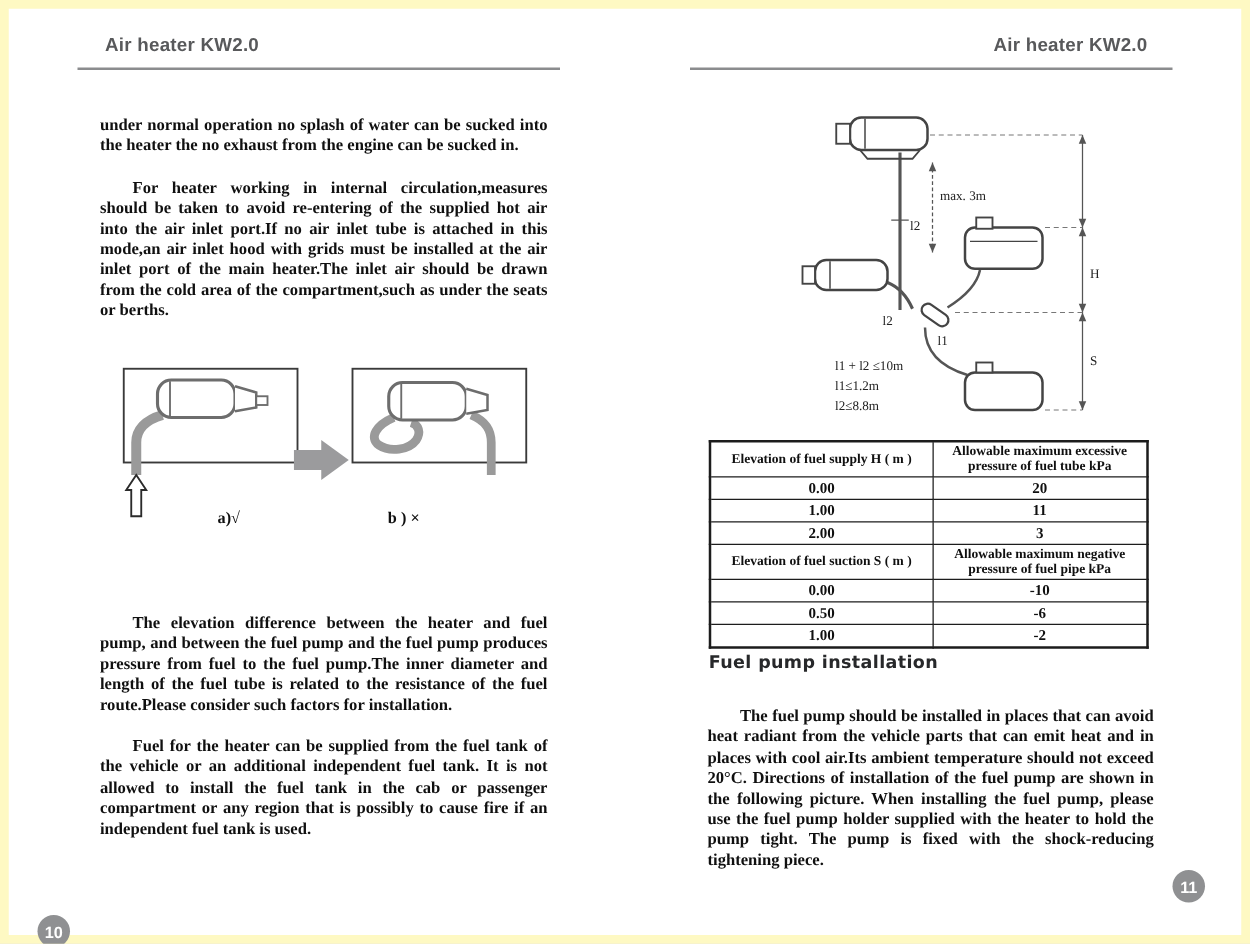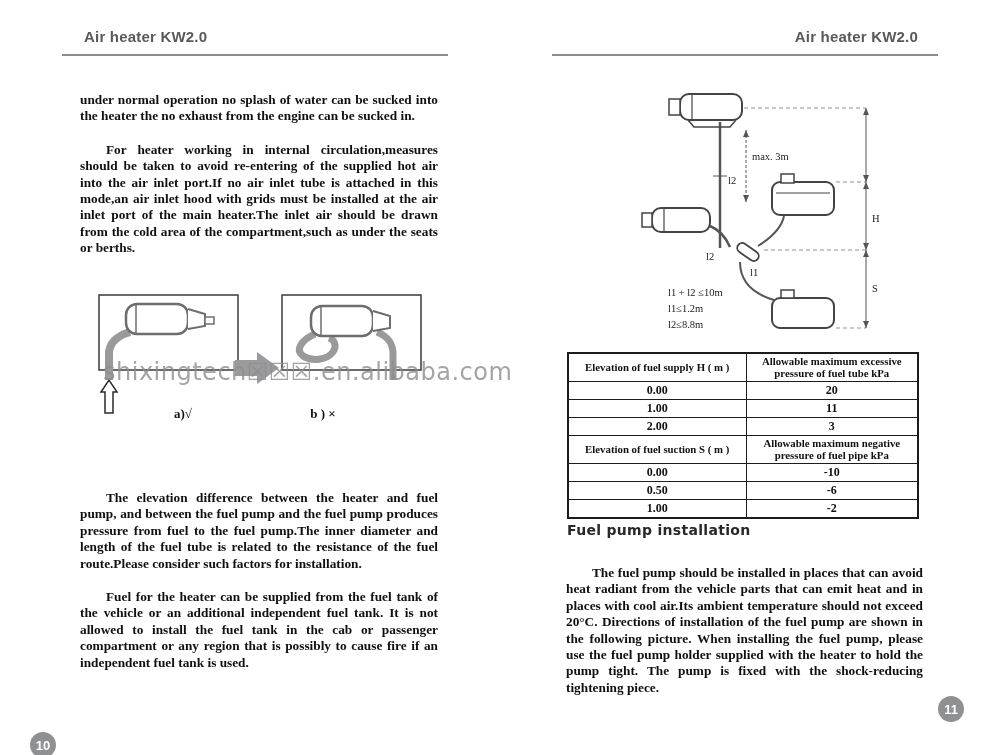--- a/index.html
+++ b/index.html
@@ -1,19 +1,19 @@
 <!DOCTYPE html>
 <html><head>
 <meta charset="utf-8">
 <style>
   * { margin:0; padding:0; box-sizing:border-box; }
   html,body { width:1000px; height:755px; }
   body { font-family:"Liberation Serif", serif; background:#d6d6d6; }
 
-  .stage { position:relative; width:1000px; height:755px; background:#ffffff; overflow:hidden; }
+  .stage { position:relative; width:1000px; height:755px; background:#fef9c3; overflow:hidden; }
   .sheet { position:absolute; left:7px; top:7px; width:986px; height:741px; background:#ffffff; }
 
   .pg-header { position:absolute; top:28px; font-family:"Liberation Sans", sans-serif;
                font-weight:bold; font-size:15px; color:#58595b; letter-spacing:.2px; }
   .pg-header.left { left:84px; }
   .pg-header.right { left:552px; width:366px; text-align:right; }
   .head-rule { position:absolute; top:54px; height:2px; background:#8b8c8e; }
   .head-rule.left { left:62px; width:386px; }
   .head-rule.right { left:552px; width:386px; }
 
@@ -85,21 +85,20 @@
     <path d="M36 42 C 22 48 16 58 24 64 C 33 70 48 68 54 60 C 58 54 56 48 50 46" fill="none" stroke="#9a9a9a" stroke-width="7"></path>
     <path d="M98 40 C 110 45 114 52 114 62 L114 88" fill="none" stroke="#9a9a9a" stroke-width="7"></path>
     <rect x="32" y="14" width="62" height="30" rx="11" fill="#ffffff" stroke="#6d6d6d" stroke-width="2.5"></rect>
     <path d="M94 19 L111 24 L111 36 L94 39" fill="#ffffff" stroke="#6d6d6d" stroke-width="2"></path>
     <line x1="42" y1="15" x2="42" y2="43" stroke="#6d6d6d" stroke-width="1.5"></line>
   </svg>
 
   <div class="fig-label" style="left:153px; top:406px;">a)√</div>
   <div class="fig-label" style="left:293px; top:406px;">b ) ×</div>
 
-  <div class="watermark">shixingtech☒☒☒.en.alibaba.com</div>
 
 
   <div class="textblock" style="left:80px; top:487px; width:358px;">
     <p class="para indent" style="margin-top:3px;">The elevation difference between the heater and fuel pump, and between the fuel pump and the fuel pump produces pressure from fuel to the fuel pump.The inner diameter and length of the fuel tube is related to the resistance of the fuel route.Please consider such factors for installation.</p>
     <p class="para indent">Fuel for the heater can be supplied from the fuel tank of the vehicle or an additional independent fuel tank. It is not allowed to install the fuel tank in the cab or passenger compartment or any region that is possibly to cause fire if an independent fuel tank is used.</p>
   </div>
 
   <div class="bubble p10">10</div>
 
   <div class="pg-header right">Air heater KW2.0</div>

